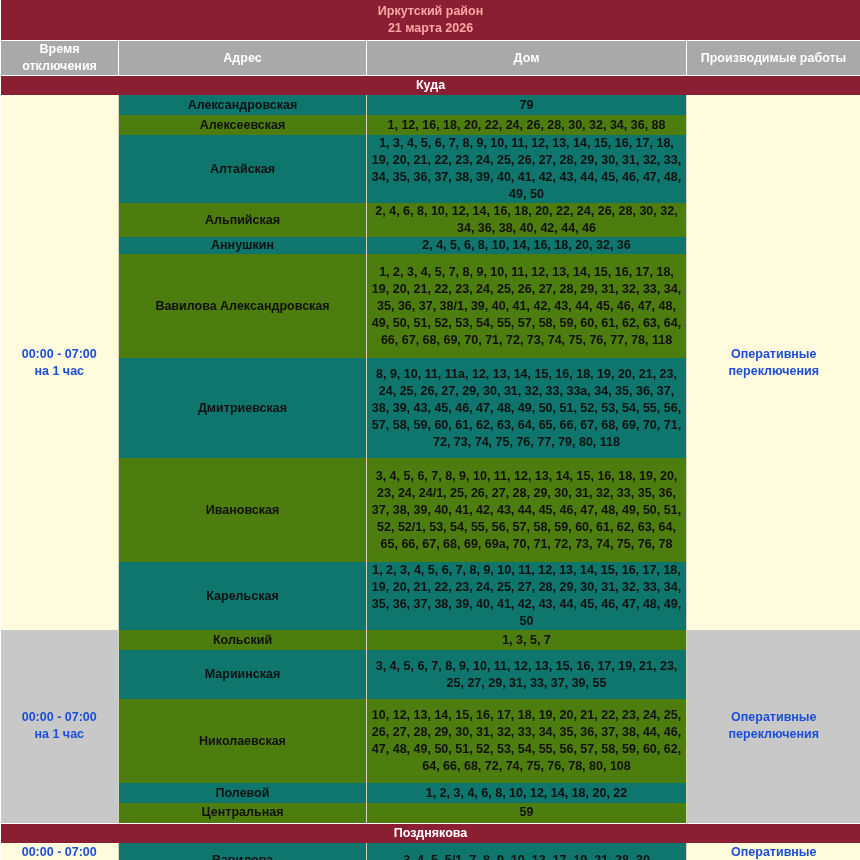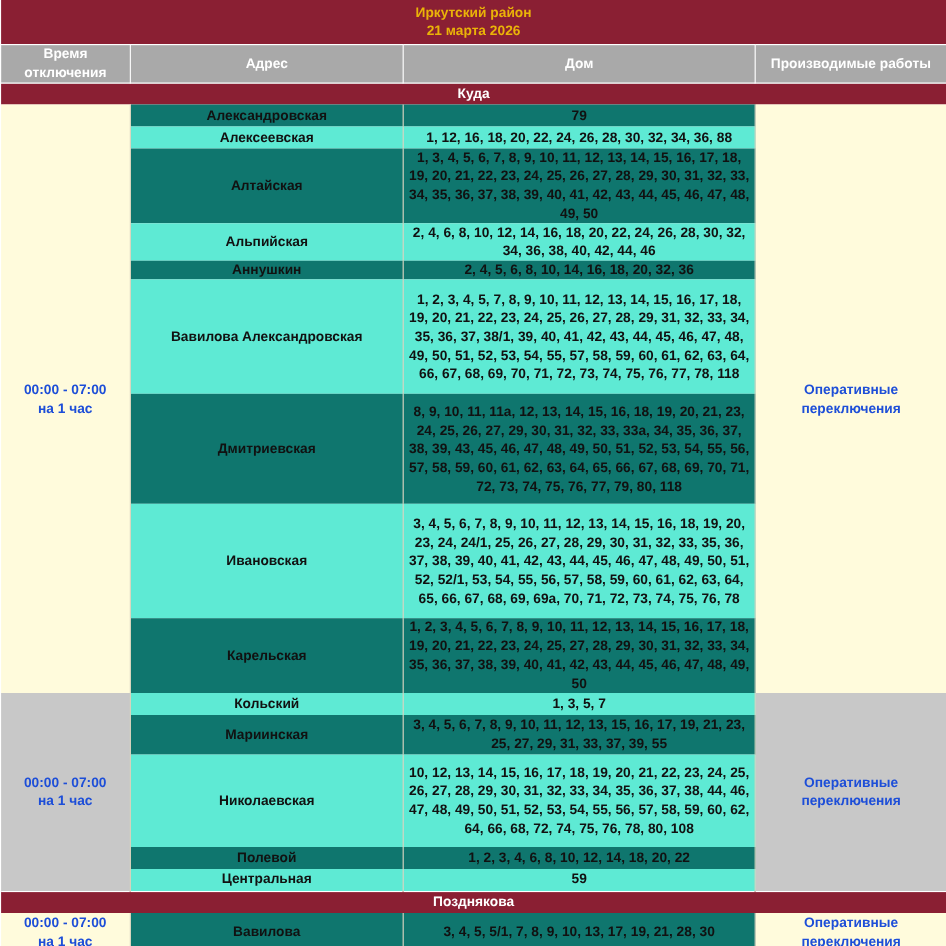--- a/index.html
+++ b/index.html
@@ -1,24 +1,24 @@
 <!DOCTYPE html>
 <html><head>
 <meta charset="utf-8">
 <style>
   html, body { margin: 0; padding: 0; background: #ffffff; }
   body { width: 860px; height: 860px; overflow: hidden; font-family: "Liberation Sans", sans-serif; }
   table.outages { width: 860px; border-collapse: collapse; table-layout: fixed; }
   table.outages td, table.outages th { padding: 0 4px; text-align: center; vertical-align: middle; font-size: 12.5px; line-height: 17px; }
-  .title-row th { background: #8a1f33; color: #eab308; font-weight: bold; font-size: 12px; line-height: 17px; height: 40px; padding-top: 2px; }
+  .title-row th { background: #8a1f33; color: #fca5a5; font-weight: bold; font-size: 12px; line-height: 17px; height: 40px; padding-top: 2px; }
   .head-row th { background: #a9a9a9; color: #ffffff; font-weight: bold; font-size: 12px; height: 30px; border-left: 1px solid #ffffff; border-right: 1px solid #ffffff; border-top: 1px solid #ffffff; border-bottom: 1px solid #ffffff;}
   .section-row td { background: #8a1f33; color: #ffffff; font-weight: bold; font-size: 12px; height: 19px; border-top: 1px solid #ffffff; }
   td.cell { font-weight: bold; color: #111111; border-left: 1px solid #d8d2bc; border-right: 1px solid #d8d2bc; }
   .light { background: #0f766e; }
-  .gray { background: #5eead4; }
+  .gray { background: #4d7c0f; }
   td.gcell-light { background: #fffbdc; }
   td.gcell-gray { background: #c8c8c8; }
   td.time, td.work { font-weight: bold; color: #1d4ed8; }
   .col1 { width: 118px; } .col2 { width: 248px; } .col3 { width: 320px; } .col4 { width: 174px; }
 </style>
 </head>
 <body>
 
 <table class="outages">
   <colgroup>
@@ -97,21 +97,21 @@
         <div>00:00 - 07:00</div>
         <div>на 1 час</div>
       </td>
       <td class="cell gray">Кольский</td>
       <td class="cell gray">1, 3, 5, 7</td>
       <td rowspan="5" class="work gcell-gray">
         <div>Оперативные</div>
         <div>переключения</div>
       </td>
     </tr>
-    <tr style="height:36px">
+    <tr style="height:49px">
       <td class="cell light">Мариинская</td>
       <td class="cell light">3, 4, 5, 6, 7, 8, 9, 10, 11, 12, 13, 15, 16, 17, 19, 21, 23, 25, 27, 29, 31, 33, 37, 39, 55</td>
     </tr>
     <tr style="height:84px">
       <td class="cell gray">Николаевская</td>
       <td class="cell gray">10, 12, 13, 14, 15, 16, 17, 18, 19, 20, 21, 22, 23, 24, 25, 26, 27, 28, 29, 30, 31, 32, 33, 34, 35, 36, 37, 38, 44, 46, 47, 48, 49, 50, 51, 52, 53, 54, 55, 56, 57, 58, 59, 60, 62, 64, 66, 68, 72, 74, 75, 76, 78, 80, 108</td>
     </tr>
     <tr style="height:20px">
       <td class="cell light">Полевой</td>
       <td class="cell light">1, 2, 3, 4, 6, 8, 10, 12, 14, 18, 20, 22</td>

